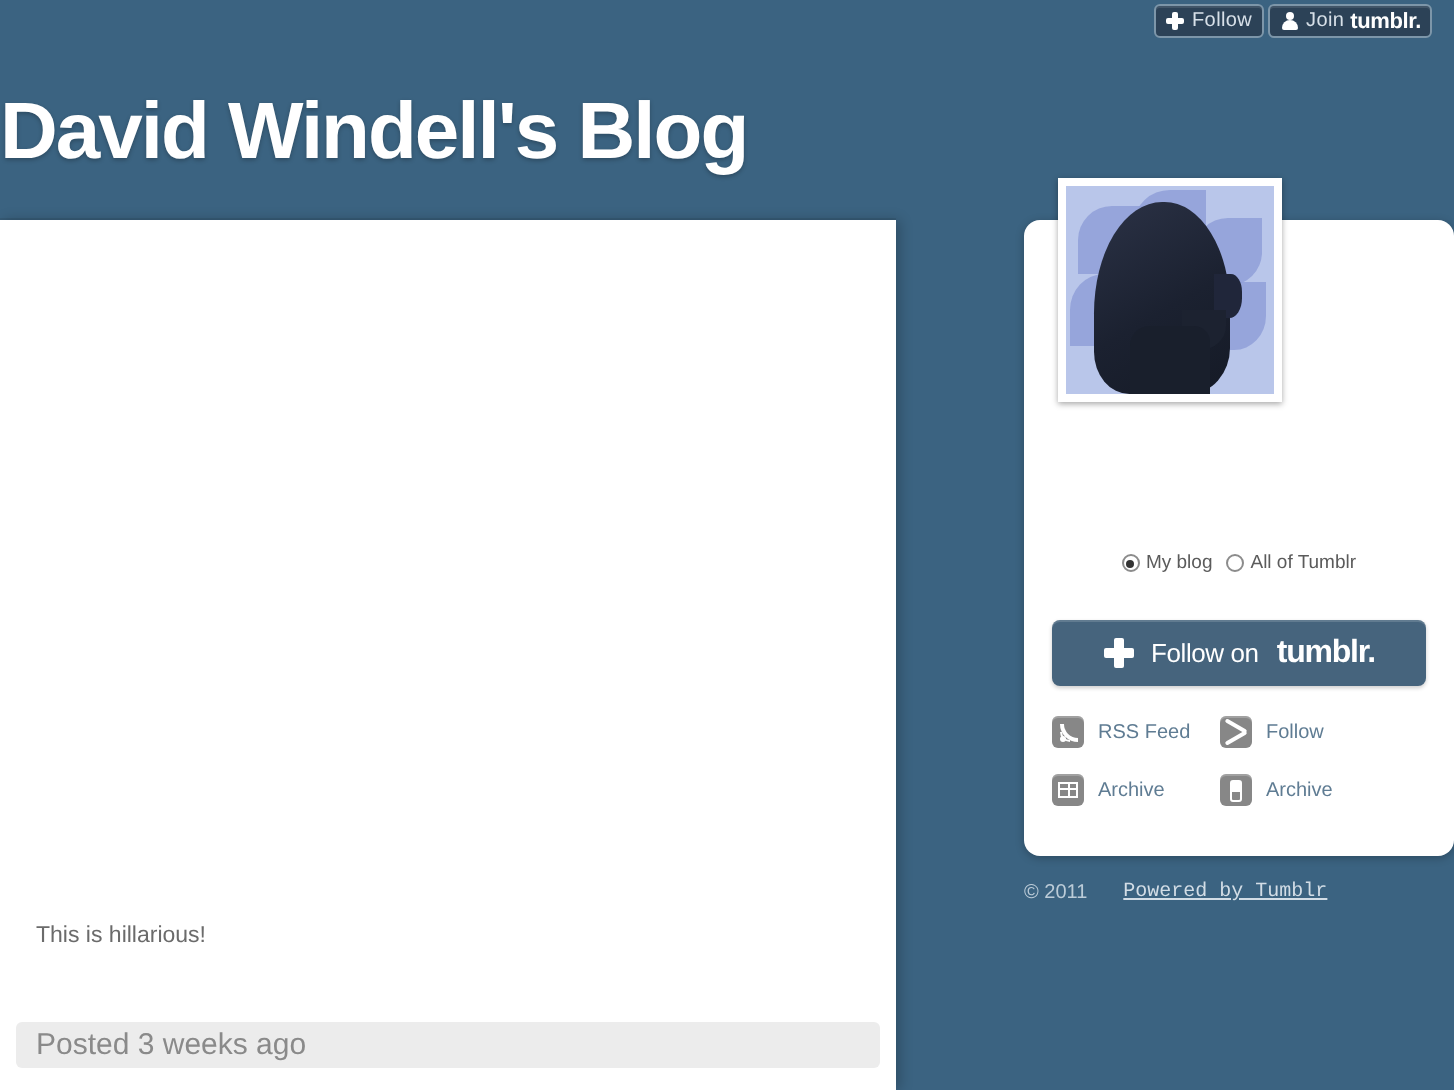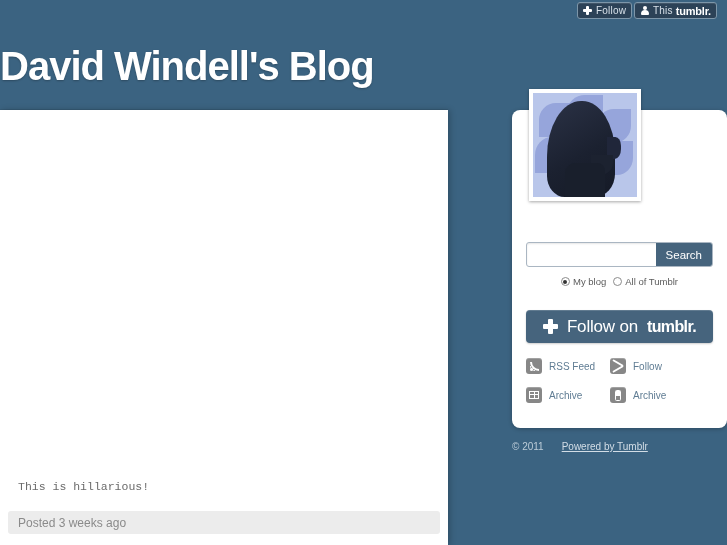--- a/index.html
+++ b/index.html
@@ -137,44 +137,43 @@
   }
   #post-photo {
     position: absolute;
     top: 0; left: 0;
     width: 448px;
     height: 360px;
     background: #ffffff;
   }
   #post-caption {
     position: absolute;
-    top: 368px;
+    top: 350px;
     left: 18px;
     width: 410px;
     color: #6b6b6b;
     font-size: 11.5px;
     line-height: 1.5;
-    font-family: Liberation Mono, monospace;
   }
   #post-meta {
     position: absolute;
     top: 401px;
     left: 8px;
     width: 432px;
     height: 23px;
     background: #ececec;
     border-radius: 3px;
     display: flex;
     align-items: center;
     box-sizing: border-box;
     padding-left: 10px;
   }
   #post-meta-text {
     color: #8a8a8a;
-    font-size: 12px;
+    font-size: 15px;
   }
 
   
   #sidebar {
     position: absolute;
     top: 110px;
     left: 512px;
     width: 215px;
     z-index: 6;
   }
@@ -350,21 +349,21 @@
   .plus-glyph-lg::after {
     content: "";
     position: absolute;
     background: #ffffff;
     border-radius: 1px;
   }
   .plus-glyph-lg::before { left: 5px; top: 0;   width: 5px; height: 15px; }
   .plus-glyph-lg::after  { left: 0;   top: 5px; width: 15px; height: 5px; }
   #follow-tumblr-label {
     color: #ffffff;
-    font-size: 17px;
+    font-size: 13px;
     letter-spacing: -0.2px;
   }
   #follow-tumblr-brand {
     color: #ffffff;
     font-size: 16px;
     font-weight: bold;
     letter-spacing: -0.6px;
   }
 
   
@@ -487,33 +486,34 @@
     align-items: center;
     justify-content: flex-start;
     gap: 18px;
     font-size: 10px;
     color: #bcccd8;
   }
   #powered-by {
     color: #d2dde6;
     text-decoration: underline;
     cursor: pointer;
+    font-family: Liberation Mono, monospace;
   }
 </style>
 </head>
 <body>
 
 <div id="tumblr-bar">
   <div class="bar-btn" id="follow-bar-btn">
     <span class="glyph plus-glyph"></span>
     <span class="bar-label">Follow</span>
   </div>
   <div class="bar-btn" id="join-bar-btn">
     <span class="glyph person-glyph"></span>
-    <span class="bar-label">This</span>
+    <span class="bar-label">Join</span>
     <span class="bar-label-strong" style="margin-left:3px;">tumblr.</span>
   </div>
 </div>
 
 <div id="blog-header">
   <div id="blog-title">David Windell's Blog</div>
 </div>
 
 <div id="main-column">
   <div id="post">
@@ -536,24 +536,20 @@
         <div class="petal" style="left:2px;  top:44px; width:34px; height:36px;"></div>
         <div class="petal" style="left:68px; top:48px; width:32px; height:34px;"></div>
         <div class="petal" style="left:30px; top:62px; width:34px; height:34px;"></div>
         <div id="avatar-head"></div>
         <div id="avatar-nose"></div>
         <div id="avatar-chin"></div>
         <div id="avatar-neck"></div>
       </div>
     </div>
 
-    <div id="search-row">
-      <input id="search-input" type="text" placeholder="" style="">
-      <button id="search-button">Search</button>
-    </div>
 
     <div id="search-scope">
       <label class="radio-opt">
         <span class="radio-dot checked"></span>
         <span>My blog</span>
       </label>
       <label class="radio-opt">
         <span class="radio-dot"></span>
         <span>All of Tumblr</span>
       </label>

